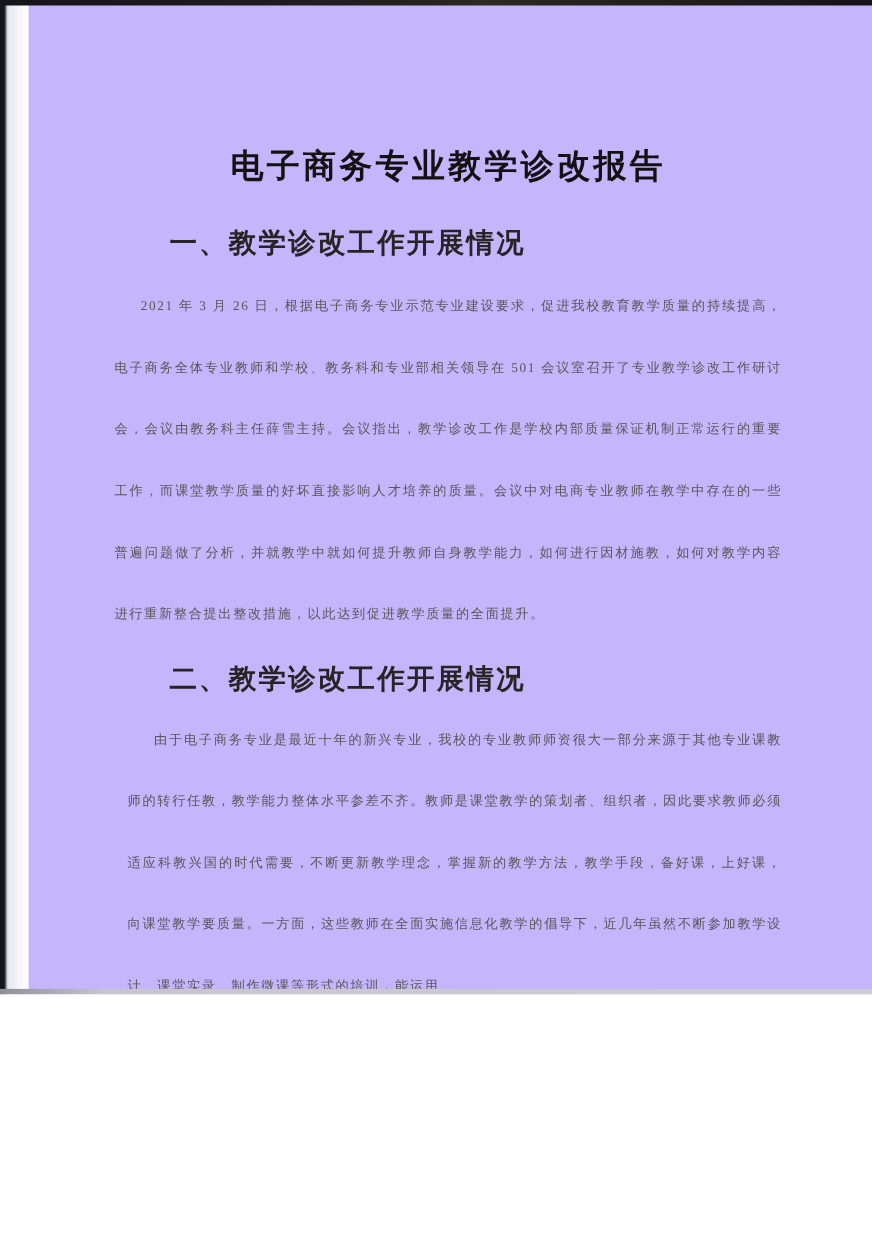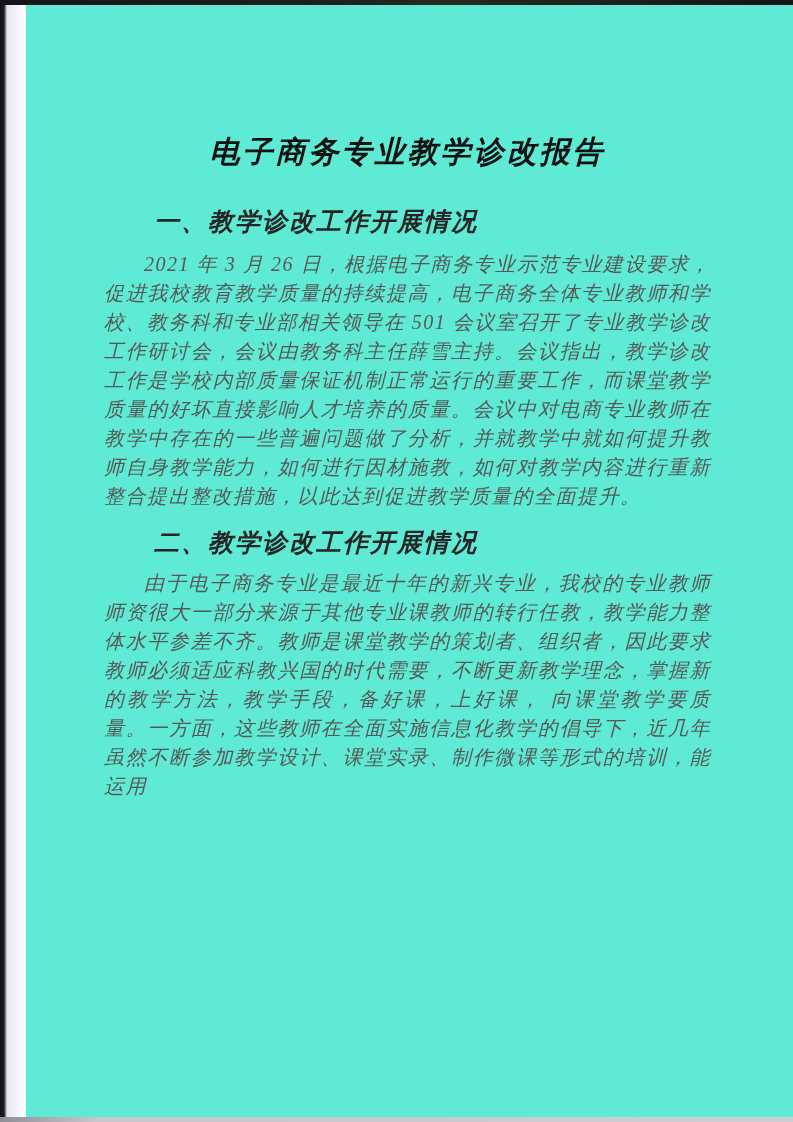--- a/index.html
+++ b/index.html
@@ -3,25 +3,24 @@
 <meta charset="utf-8">
 <style>
   html, body {
     margin: 0;
     padding: 0;
     background: #ffffff;
   }
   .scan-page {
     position: relative;
     width: 793px;
-    height: 1122px;
-    background: #5eead4;
+    height: 904px;
+    background: #c4b5fd;
     overflow: hidden;
     font-family: "Liberation Serif", "DejaVu Serif", serif;
-    font-style: italic;
   }
   
   .edge-top {
     position: absolute;
     top: 0; left: 0; right: 0;
     height: 5px;
     background: linear-gradient(to right, #14141a 0%, #20201f 45%, #2a2a20 55%, #131318 100%);
     z-index: 3;
   }
   .edge-left {
@@ -67,30 +66,30 @@
     line-height: 34px;
     letter-spacing: 2px;
     text-indent: 2em;
     color: #252525;
   }
   .sec-heading.second {
     margin: 0 0 10px 0;
   }
   .body-para {
     margin: 0 0 14px 0;
-    font-size: 20px;
-    line-height: 29px;
+    font-size: 12px;
+    line-height: 56px;
     letter-spacing: 1.5px;
     text-indent: 2em;
     text-align: justify;
     text-align-last: left;
     color: #585858;
   }
   .body-para.last {
-    margin: 4px 0 0 0;
+    margin: 4px 0 0 12px;
   }
 </style>
 </head>
 <body>
 
 <div class="scan-page">
   <div class="edge-top"></div>
   <div class="edge-left"></div>
   <div class="edge-bottom"></div>
 

